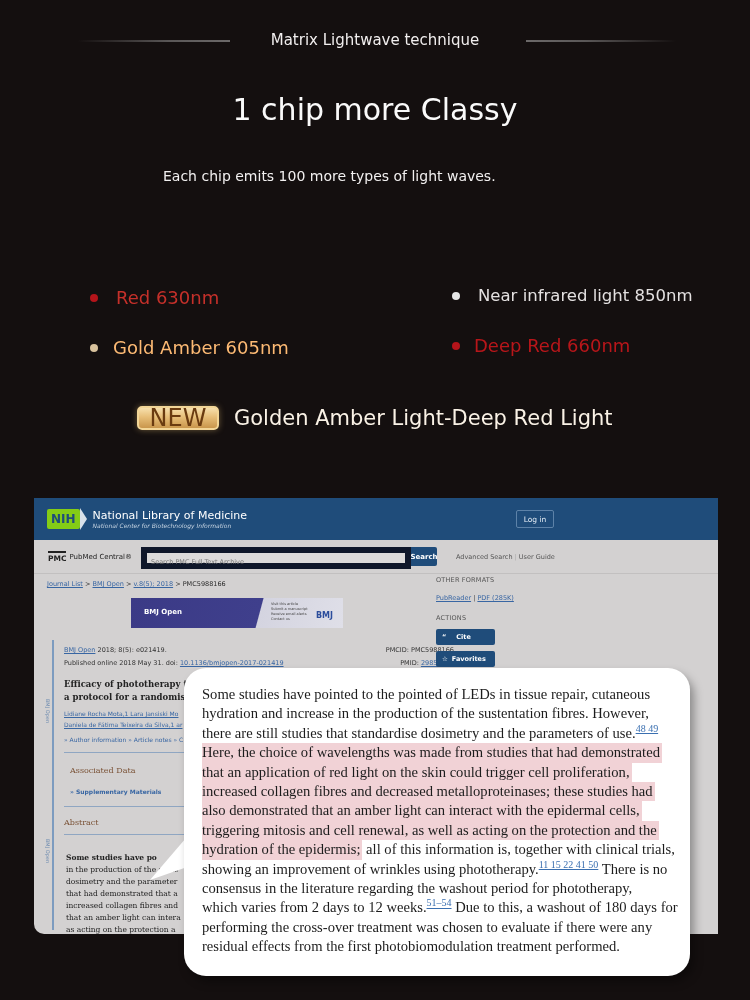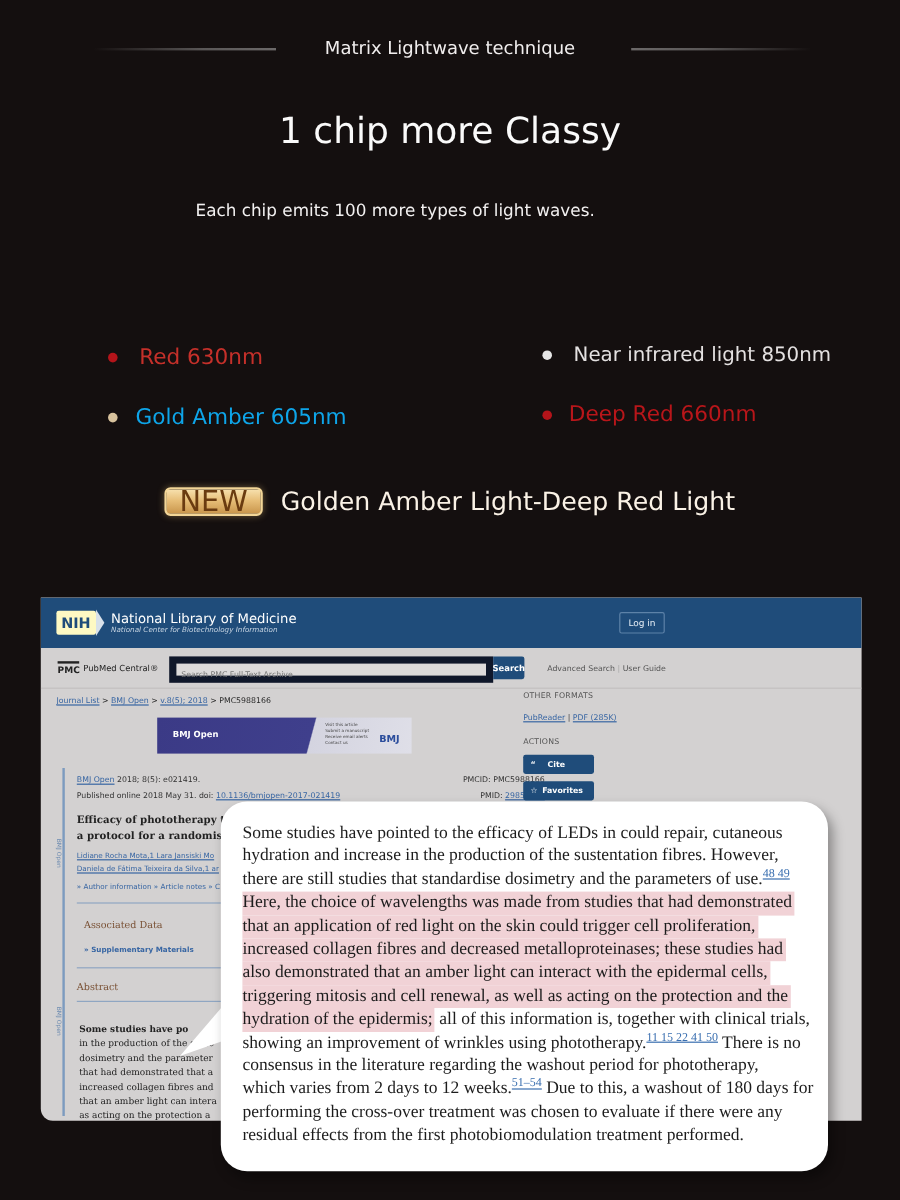--- a/index.html
+++ b/index.html
@@ -29,21 +29,21 @@
   }
   .tagline {
     position: absolute; top: 168px; left: 163px;
     font-size: 14px; color: #f2f0f0;
   }
   
   .wl { position: absolute; display: flex; align-items: center; font-size: 18px; }
   .wl .dot { width: 8px; height: 8px; border-radius: 50%; margin-right: 18px; }
   .wl-1 { left: 90px; top: 287px; color: #c5302a; }
   .wl-2 { left: 452px; top: 286px; color: #e4e1e1; font-size: 16.5px; }
-  .wl-3 { left: 90px; top: 337px; color: #0ea5e9; }
+  .wl-3 { left: 90px; top: 337px; color: #fdba74; }
   .wl-4 { left: 452px; top: 335px; color: #b8161a; }
   .wl-1 .dot { background: #b4141a; }
   .wl-2 .dot { background: #e6e6e6; }
   .wl-3 .dot { background: #d8c29d; margin-right: 15px; }
   .wl-4 .dot { background: #b4141a; margin-right: 14px; }
   
   .new-row { position: absolute; top: 406px; left: 137px; display: flex; align-items: center; }
   .new-badge {
     width: 82px; height: 24px; border-radius: 5px;
     background: linear-gradient(180deg, #f7e0ad 0%, #e7be78 45%, #c9964c 100%);
@@ -58,21 +58,21 @@
     position: absolute; left: 34px; top: 498px; width: 684px; height: 436px;
     background: #d3d1d1; border-radius: 0 0 0 10px; overflow: hidden;
   }
   .pmc-top {
     height: 42px; background: #1f4c7a; position: relative;
   }
   .nih-logo {
     position: absolute; left: 13px; top: 10px; display: flex; align-items: center;
   }
   .nih-box {
-    background: #fef9c3; color: #1f4c7a; font-size: 12px; font-weight: bold;
+    background: #84cc16; color: #1f4c7a; font-size: 12px; font-weight: bold;
     padding: 3px 4px; border-radius: 2px; position: relative;
   }
   .nih-arrow { width: 0; height: 0; border-top: 11px solid transparent; border-bottom: 11px solid transparent; border-left: 7px solid #d8e1ea; }
   .nih-text { margin-left: 6px; }
   .nih-title { font-size: 11px; color: #fff; line-height: 12px; }
   .nih-sub { font-size: 6px; color: #c6d4e2; font-style: italic; }
   .login-btn {
     position: absolute; left: 482px; top: 12px; width: 38px; height: 18px;
     border: 1px solid #5d82a8; border-radius: 2px; color: #e6eef6; font-size: 7.5px;
     display: flex; align-items: center; justify-content: center;
@@ -264,21 +264,21 @@
     </div>
     <div class="pmc-btn" style="margin-top:6px;">
       <span style="margin-right:4px;">☆</span>
       <span>Favorites</span>
     </div>
   </div>
 </div>
 
 <div class="callout-tail"></div>
 <div class="callout">
-  <p><span>Some studies have pointed to the efficacy of LEDs in could repair, cutaneous</span></p>
+  <p><span>Some studies have pointed to the pointed of LEDs in tissue repair, cutaneous</span></p>
   <p><span>hydration and increase in the production of the sustentation fibres. However,</span></p>
   <p><span>there are still studies that standardise dosimetry and the parameters of use.</span><a class="ref">48 49</a></p>
   <p><span class="hl">Here, the choice of wavelengths was made from studies that had demonstrated</span></p>
   <p><span class="hl">that an application of red light on the skin could trigger cell proliferation,</span></p>
   <p><span class="hl">increased collagen fibres and decreased metalloproteinases; these studies had</span></p>
   <p><span class="hl">also demonstrated that an amber light can interact with the epidermal cells,</span></p>
   <p><span class="hl">triggering mitosis and cell renewal, as well as acting on the protection and the</span></p>
   <p><span class="hl">hydration of the epidermis;</span><span> all of this information is, together with clinical trials,</span></p>
   <p><span>showing an improvement of wrinkles using phototherapy.</span><a class="ref">11 15 22 41 50</a><span> There is no</span></p>
   <p><span>consensus in the literature regarding the washout period for phototherapy,</span></p>

